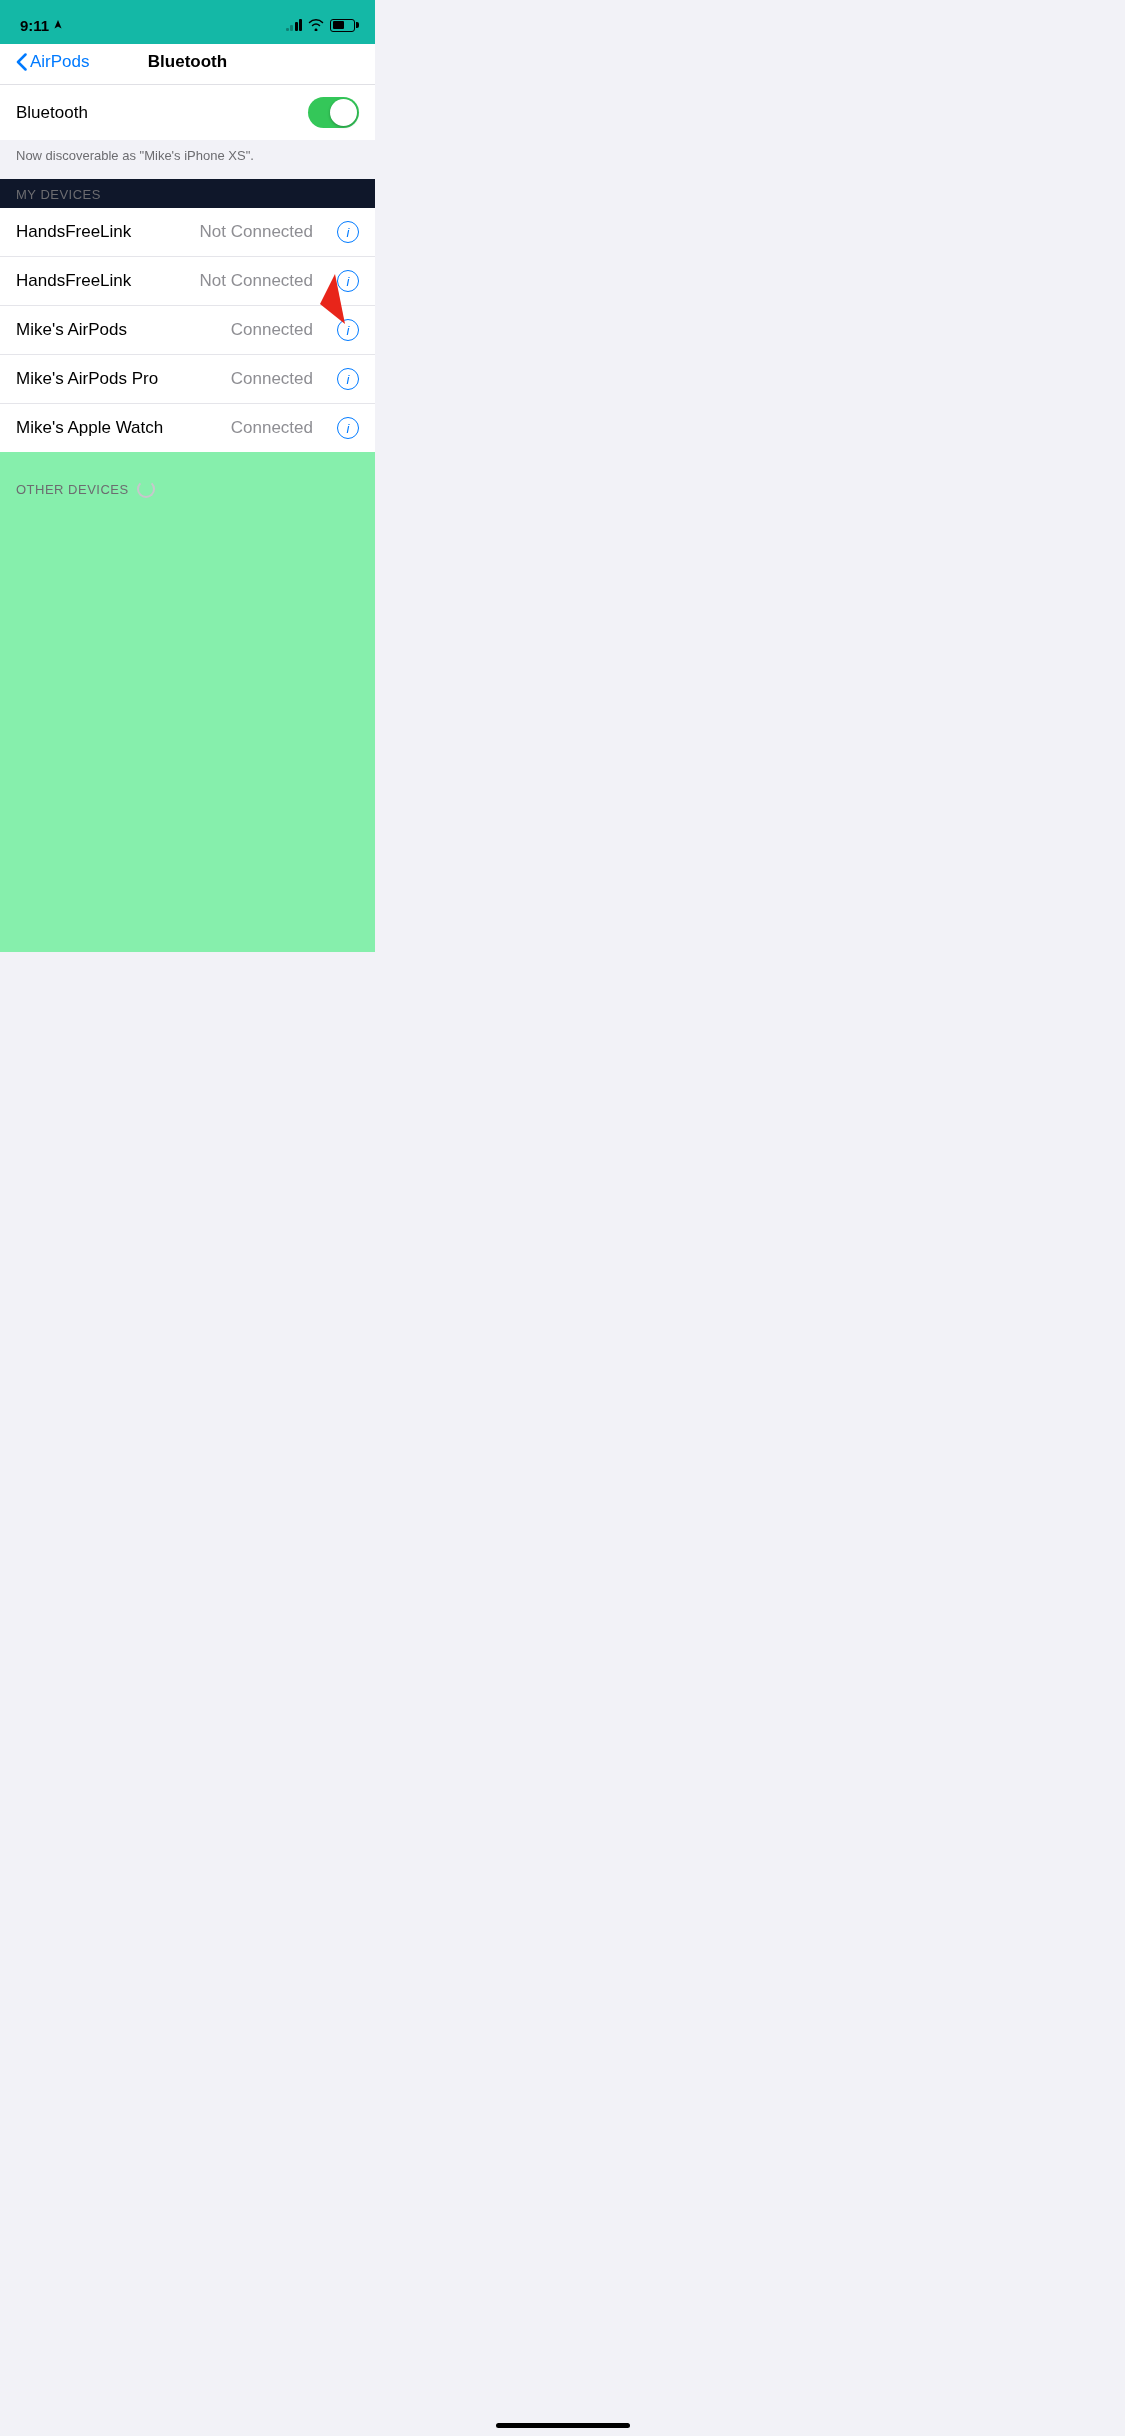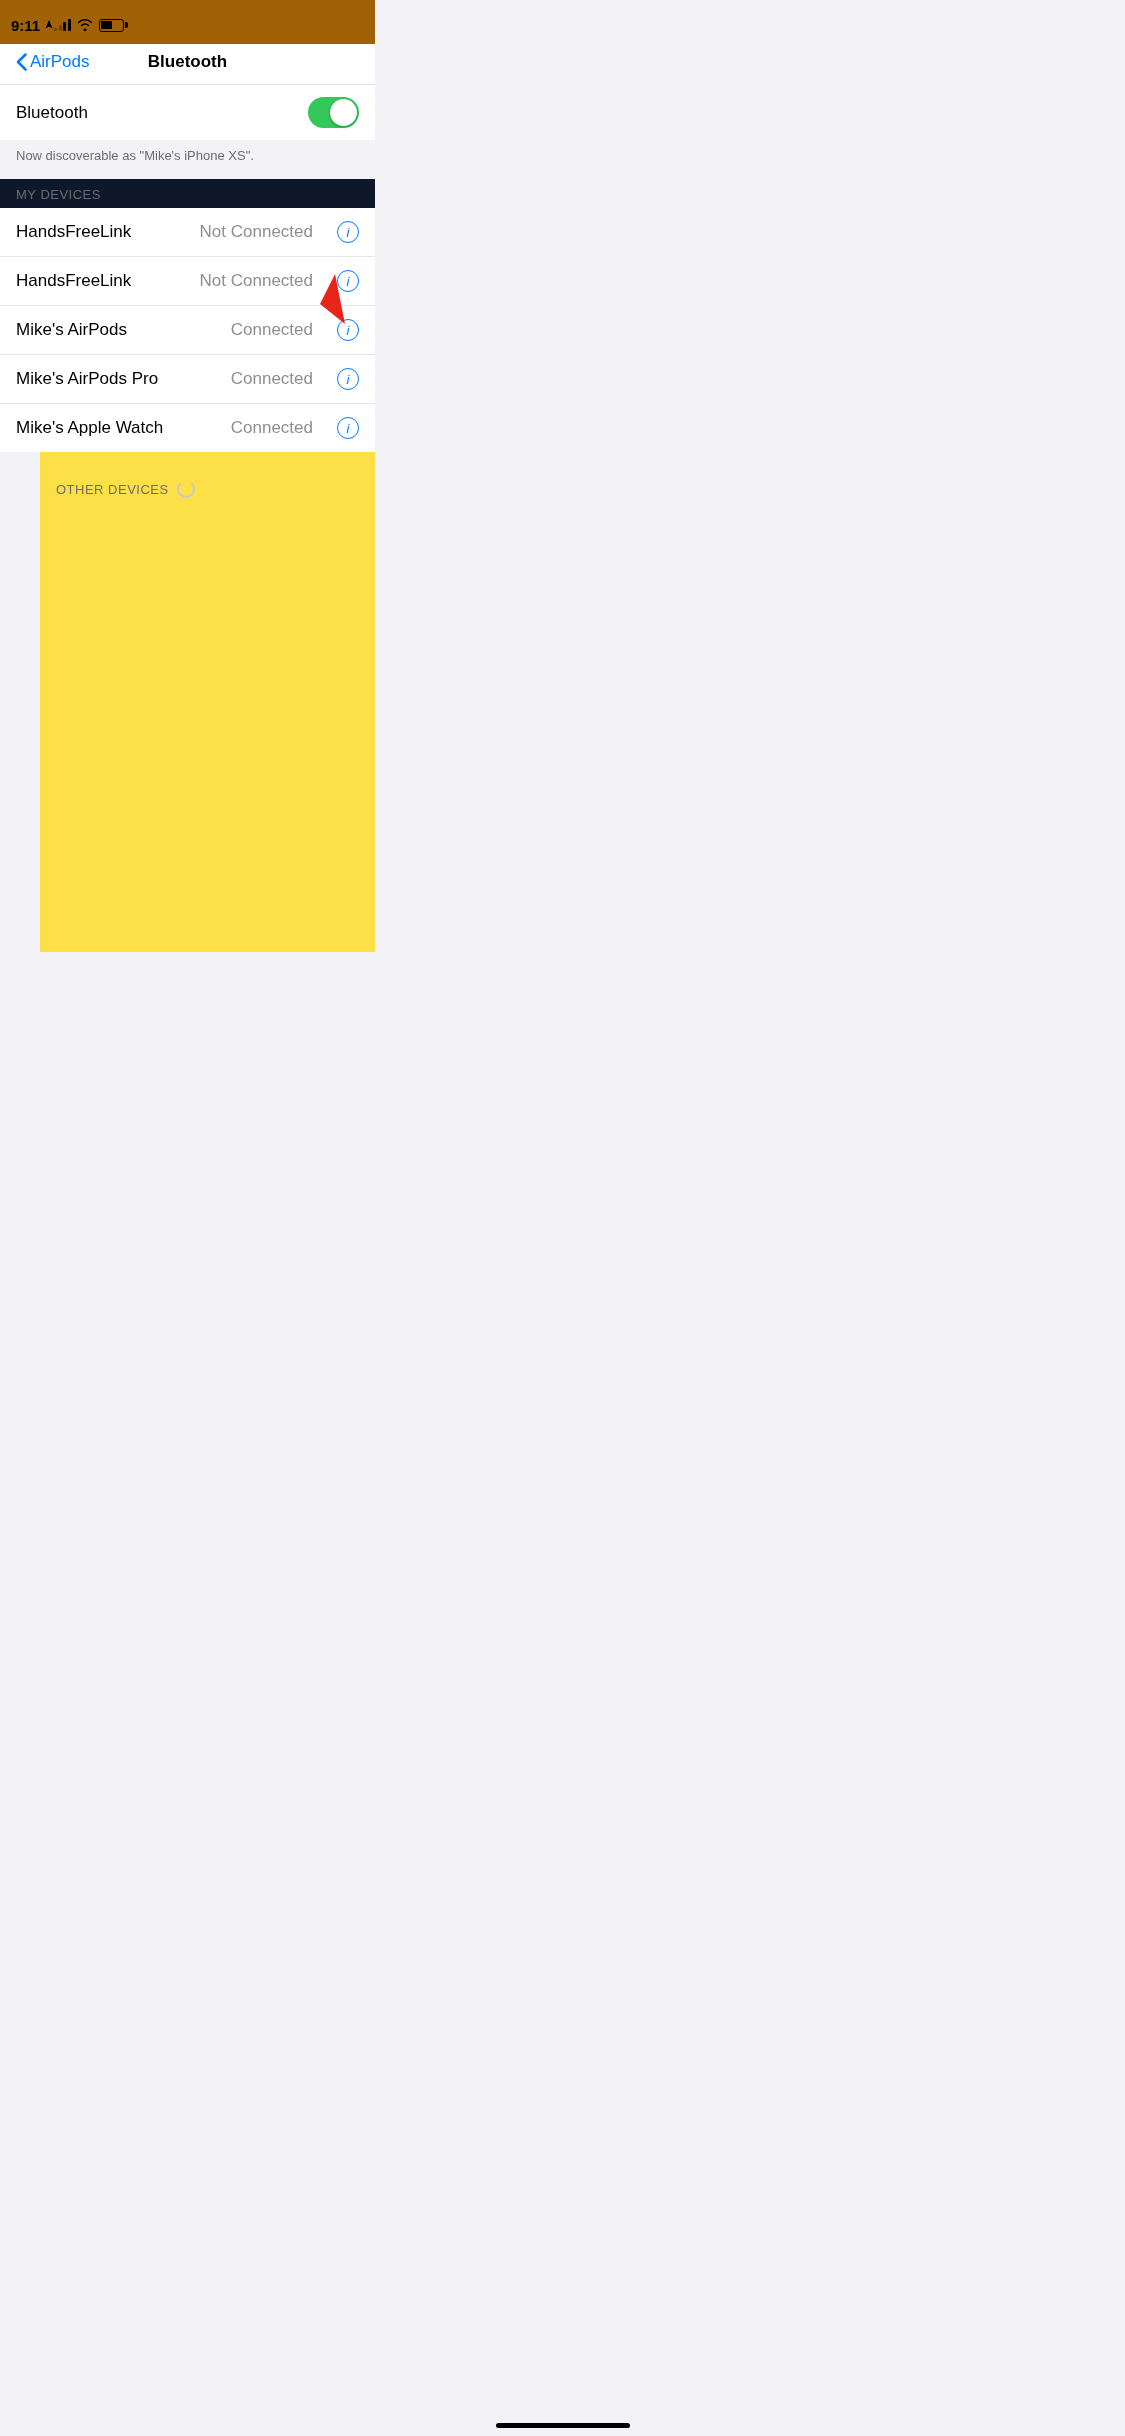--- a/index.html
+++ b/index.html
@@ -9,24 +9,25 @@
       font-family: -apple-system, 'SF Pro Text', 'Helvetica Neue', sans-serif;
       background: #f2f2f7;
       width: 375px;
       min-height: 812px;
       overflow-x: hidden;
       position: relative;
     }
 
     
     .status-bar {
-      background: #a16207;
-      display: flex;
-      align-items: center;
-      padding: 14px 11px 8px;
+      background: #14b8a6;
+      display: flex;
+      justify-content: space-between;
+      align-items: center;
+      padding: 14px 20px 8px;
       height: 44px;
     }
 
     .status-time {
       font-size: 15px;
       font-weight: 600;
       color: #000;
       display: flex;
       align-items: center;
       gap: 4px;
@@ -197,23 +198,22 @@
       color: #007aff;
       font-size: 13px;
       font-style: italic;
       font-weight: 500;
       cursor: pointer;
       flex-shrink: 0;
     }
 
     
     .other-devices-section {
-      background: #fde047;
+      background: #86efac;
       margin-top: 0;
-      margin-left: 40px;
     }
 
     .other-devices-header {
       display: flex;
       align-items: center;
       padding: 8px 16px 6px;
       gap: 8px;
     }
 
     .other-devices-label {

